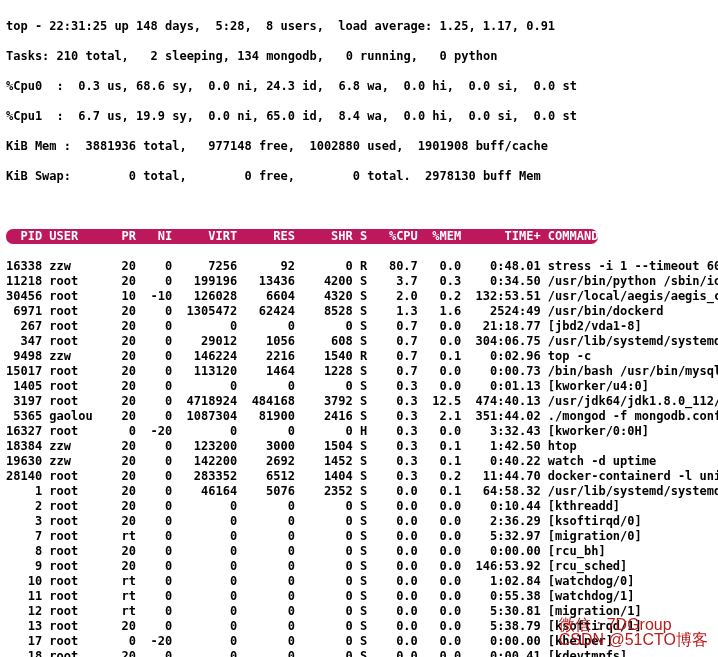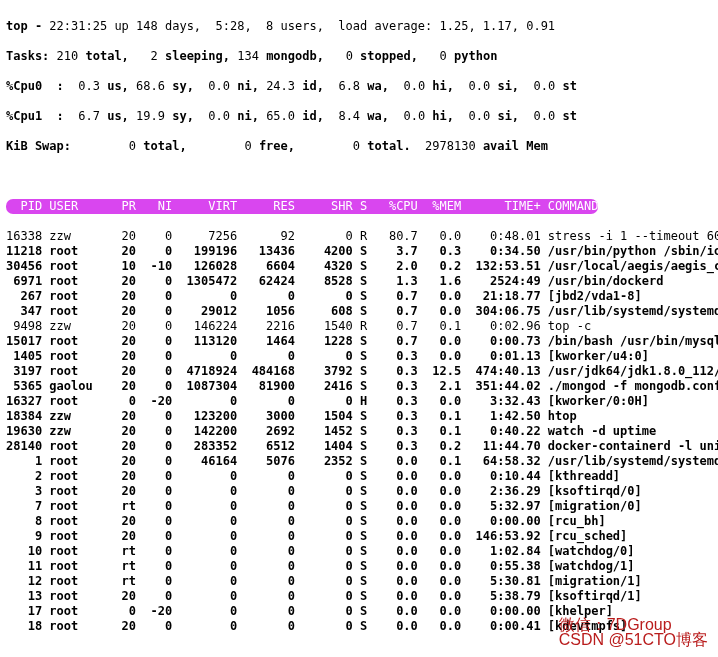--- a/index.html
+++ b/index.html
@@ -9,24 +9,24 @@
     color: #000000;
     font-family: "Consolas", "Menlo", "DejaVu Sans Mono", "Liberation Mono", monospace;
     font-size: 12px;
     line-height: 15px;
     font-weight: 600;
   }
   .term {
     padding: 4px 6px;
     white-space: pre;
   }
-  .b { font-weight: 400; }
+  .b { font-weight: 700; }
   .hdr {
     display: inline-block;
-    background: #d946ef;
+    background: #be185d;
     color: #fff;
     white-space: pre;
     border-radius: 7px;
   }
   .row { white-space: pre; }
   .wm {
     position: absolute;
     right: 10px;
     bottom: 10px;
     color: #b91c1c;
@@ -34,24 +34,25 @@
     font-size: 16px;
     font-weight: 400;
     pointer-events: none;
   }
 </style>
 </head>
 <body>
 
 <div class="term">
 <div class="row"><span>top - </span><span class="b">22:31:25 up 148 days,  5:28,  8 users,  load average: 1.25, 1.17, 0.91</span></div>
-<div class="row"><span>Tasks: </span><span class="b">210</span><span> total,   </span><span class="b">2</span><span> sleeping, </span><span class="b">134</span><span> mongodb,   </span><span class="b">0</span><span> stopped,   </span><span class="b">0</span><span> python</span></div>
+<div class="row"><span>Tasks: </span><span class="b">210</span><span> total,   </span><span class="b">2</span><span> sleeping, </span><span class="b">134</span><span> mongodb,   </span><span class="b">0</span><span> running,   </span><span class="b">0</span><span> python</span></div>
 <div class="row"><span>%Cpu0  :  </span><span class="b">0.3</span><span> us, </span><span class="b">68.6</span><span> sy,  </span><span class="b">0.0</span><span> ni, </span><span class="b">24.3</span><span> id,  </span><span class="b">6.8</span><span> wa,  </span><span class="b">0.0</span><span> hi,  </span><span class="b">0.0</span><span> si,  </span><span class="b">0.0</span><span> st</span></div>
 <div class="row"><span>%Cpu1  :  </span><span class="b">6.7</span><span> us, </span><span class="b">19.9</span><span> sy,  </span><span class="b">0.0</span><span> ni, </span><span class="b">65.0</span><span> id,  </span><span class="b">8.4</span><span> wa,  </span><span class="b">0.0</span><span> hi,  </span><span class="b">0.0</span><span> si,  </span><span class="b">0.0</span><span> st</span></div>
-<div class="row"><span>KiB Swap:        </span><span class="b">0</span><span> total,        </span><span class="b">0</span><span> free,        </span><span class="b">0</span><span> total.  </span><span class="b">2978130</span><span> avail Mem</span></div>
+<div class="row"><span>KiB Mem :  </span><span class="b">3881936</span><span> total,   </span><span class="b">977148</span><span> free,  </span><span class="b">1002880</span><span> used,  </span><span class="b">1901908</span><span> buff/cache</span></div>
+<div class="row"><span>KiB Swap:        </span><span class="b">0</span><span> total,        </span><span class="b">0</span><span> free,        </span><span class="b">0</span><span> total.  </span><span class="b">2978130</span><span> buff Mem</span></div>
 <div class="row">&nbsp;</div>
 <div class="row"><span id="hdr" class="hdr b">  PID USER      PR   NI     VIRT     RES     SHR S   %CPU  %MEM      TIME+ COMMAND</span></div>
 <div id="plist"><div class="row b">16338 zzw       20    0     7256      92       0 R   80.7   0.0    0:48.01 stress -i 1 --timeout 600</div><div class="row">11218 root      20    0   199196   13436    4200 S    3.7   0.3    0:34.50 /usr/bin/python /sbin/iotop</div><div class="row">30456 root      10  -10   126028    6604    4320 S    2.0   0.2  132:53.51 /usr/local/aegis/aegis_client/aegis</div><div class="row"> 6971 root      20    0  1305472   62424    8528 S    1.3   1.6    2524:49 /usr/bin/dockerd</div><div class="row">  267 root      20    0        0       0       0 S    0.7   0.0   21:18.77 [jbd2/vda1-8]</div><div class="row">  347 root      20    0    29012    1056     608 S    0.7   0.0  304:06.75 /usr/lib/systemd/systemd-journald</div><div class="row b"> 9498 zzw       20    0   146224    2216    1540 R    0.7   0.1    0:02.96 top -c</div><div class="row">15017 root      20    0   113120    1464    1228 S    0.7   0.0    0:00.73 /bin/bash /usr/bin/mysql-systemd-st</div><div class="row"> 1405 root      20    0        0       0       0 S    0.3   0.0    0:01.13 [kworker/u4:0]</div><div class="row"> 3197 root      20    0  4718924  484168    3792 S    0.3  12.5  474:40.13 /usr/jdk64/jdk1.8.0_112/bin/java -s</div><div class="row"> 5365 gaolou    20    0  1087304   81900    2416 S    0.3   2.1  351:44.02 ./mongod -f mongodb.conf</div><div class="row">16327 root       0  -20        0       0       0 H    0.3   0.0    3:32.43 [kworker/0:0H]</div><div class="row">18384 zzw       20    0   123200    3000    1504 S    0.3   0.1    1:42.50 htop</div><div class="row">19630 zzw       20    0   142200    2692    1452 S    0.3   0.1    0:40.22 watch -d uptime</div><div class="row">28140 root      20    0   283352    6512    1404 S    0.3   0.2   11:44.70 docker-containerd -l unix:///var/ru</div><div class="row">    1 root      20    0    46164    5076    2352 S    0.0   0.1   64:58.32 /usr/lib/systemd/systemd --switched</div><div class="row">    2 root      20    0        0       0       0 S    0.0   0.0    0:10.44 [kthreadd]</div><div class="row">    3 root      20    0        0       0       0 S    0.0   0.0    2:36.29 [ksoftirqd/0]</div><div class="row">    7 root      rt    0        0       0       0 S    0.0   0.0    5:32.97 [migration/0]</div><div class="row">    8 root      20    0        0       0       0 S    0.0   0.0    0:00.00 [rcu_bh]</div><div class="row">    9 root      20    0        0       0       0 S    0.0   0.0  146:53.92 [rcu_sched]</div><div class="row">   10 root      rt    0        0       0       0 S    0.0   0.0    1:02.84 [watchdog/0]</div><div class="row">   11 root      rt    0        0       0       0 S    0.0   0.0    0:55.38 [watchdog/1]</div><div class="row">   12 root      rt    0        0       0       0 S    0.0   0.0    5:30.81 [migration/1]</div><div class="row">   13 root      20    0        0       0       0 S    0.0   0.0    5:38.79 [ksoftirqd/1]</div><div class="row">   17 root       0  -20        0       0       0 S    0.0   0.0    0:00.00 [khelper]</div><div class="row">   18 root      20    0        0       0       0 S    0.0   0.0    0:00.41 [kdevtmpfs]</div></div>
 </div>
 
 <div class="wm">
   <div>微信：7DGroup</div>
   <div>CSDN @51CTO博客</div>
 </div>
 

